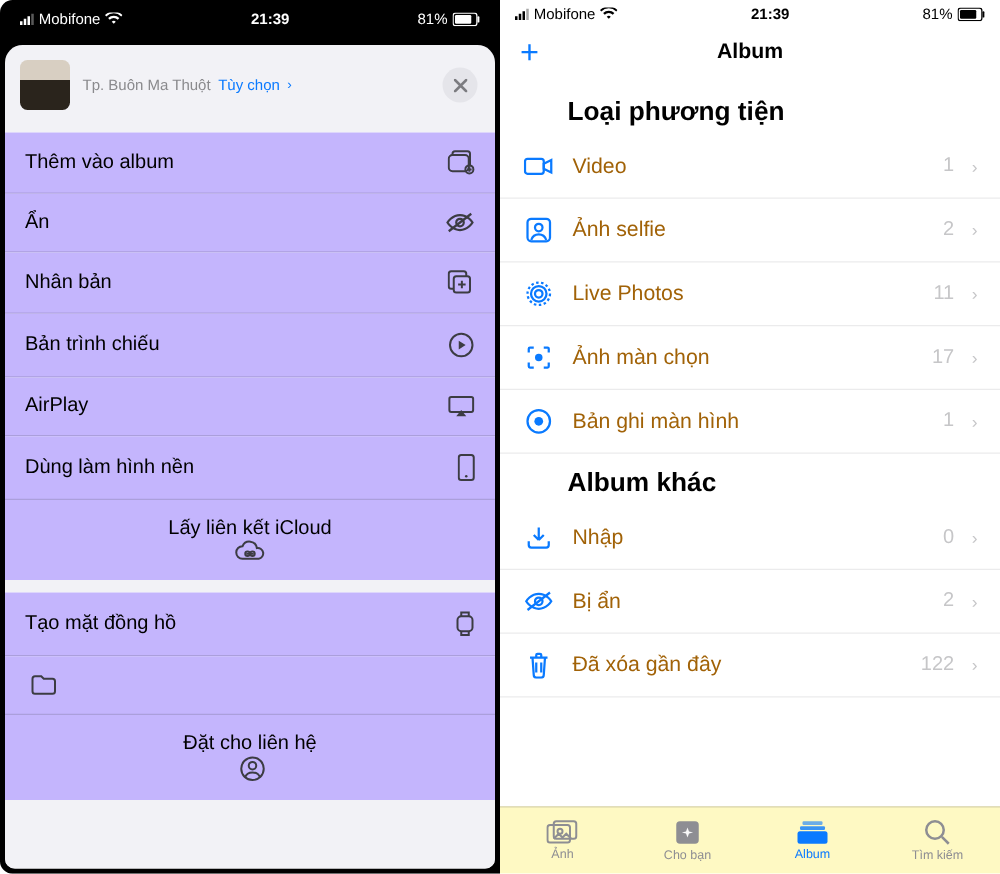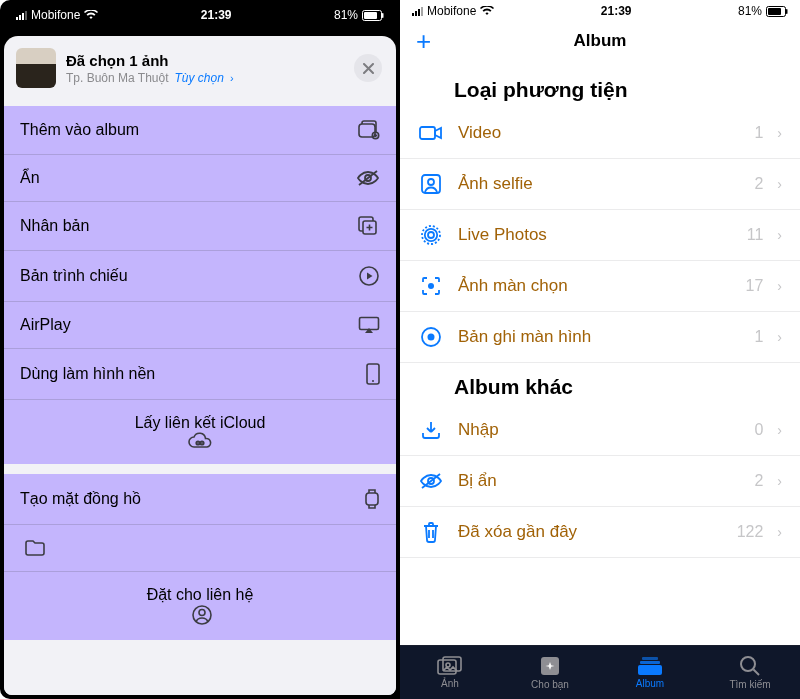--- a/index.html
+++ b/index.html
@@ -47,21 +47,21 @@
     display: flex; align-items: center; padding: 12px 14px 12px 12px; gap: 10px;
   }
   .thumb {
     width: 40px; height: 40px; border-radius: 6px;
     background: linear-gradient(180deg, #d8cfc2 0 40%, #2a241c 40% 100%);
     flex: 0 0 auto;
   }
   .sheet-title-wrap { flex:1; display:flex; flex-direction:column; gap:2px; }
   .sheet-title { font-size: 15px; font-weight: 600; color:#000; }
   .sheet-sub { font-size: 12px; color: #8a8a8d; display:flex; gap:6px; align-items:center; }
-  .sheet-sub .link { color: #0a7aff; font-style: italic; }
+  .sheet-sub .link { color: #0a7aff; }
   .sheet-sub .chev { color:#0a7aff; font-size:11px; }
   .close-btn {
     width: 28px; height: 28px; border-radius: 50%; background:#e5e5ea;
     display:flex; align-items:center; justify-content:center; color:#7c7c80;
     font-size: 14px;
   }
 
   .group { background:#fff; margin: 6px 0 0 0; }
   .group.compact { margin-top: 10px; }
   .row {
@@ -96,21 +96,21 @@
     border-bottom: 1px solid rgba(60,60,67,0.1);
   }
   .album-row.highlight { background:#ffffff; }
   .album-row .aicon { width:26px; height:26px; color:#0a7aff; display:flex; align-items:center; justify-content:center; }
   .album-row .alabel { flex:1; font-size:17px; color:#a16207; }
   .album-row .count { font-size:16px; color:#c6c6c8; }
   .album-row .chev { color:#c6c6c8; font-size:14px; }
 
   .tabbar {
     display:flex; height:54px; border-top:1px solid rgba(60,60,67,0.2);
-    background:#0f172a;
+    background:#fef9c3;
   }
   .tabbar .tab {
     flex:1; display:flex; flex-direction:column; align-items:center; justify-content:center;
     gap:2px; font-size:10px; color:#8e8e93;
   }
   .tabbar .tab.active { color:#0a7aff; }
   .tabbar .tab svg { }
 
   .sheet-body { flex:1; overflow:hidden; display:flex; flex-direction:column; background:#f2f2f6; }
 </style>
@@ -145,21 +145,20 @@
             </svg>
       </span>
     </div>
   </div>
   <div class="left-fill"></div>
 
   <div class="sheet">
     <div class="sheet-header">
       <div class="thumb"></div>
       <div class="sheet-title-wrap">
-        <div class="sheet-title">Đã chọn 1 ảnh</div>
         <div class="sheet-sub">
           <span>Tp. Buôn Ma Thuột</span>
           <span class="link">Tùy chọn</span>
           <span class="chev">›</span>
         </div>
       </div>
       <div class="close-btn">
         <svg width="11" height="11" viewBox="0 0 11 11">
               <path d="M1 1 L10 10 M10 1 L1 10" stroke="#7c7c80" stroke-width="2" stroke-linecap="round"></path>
             </svg>

